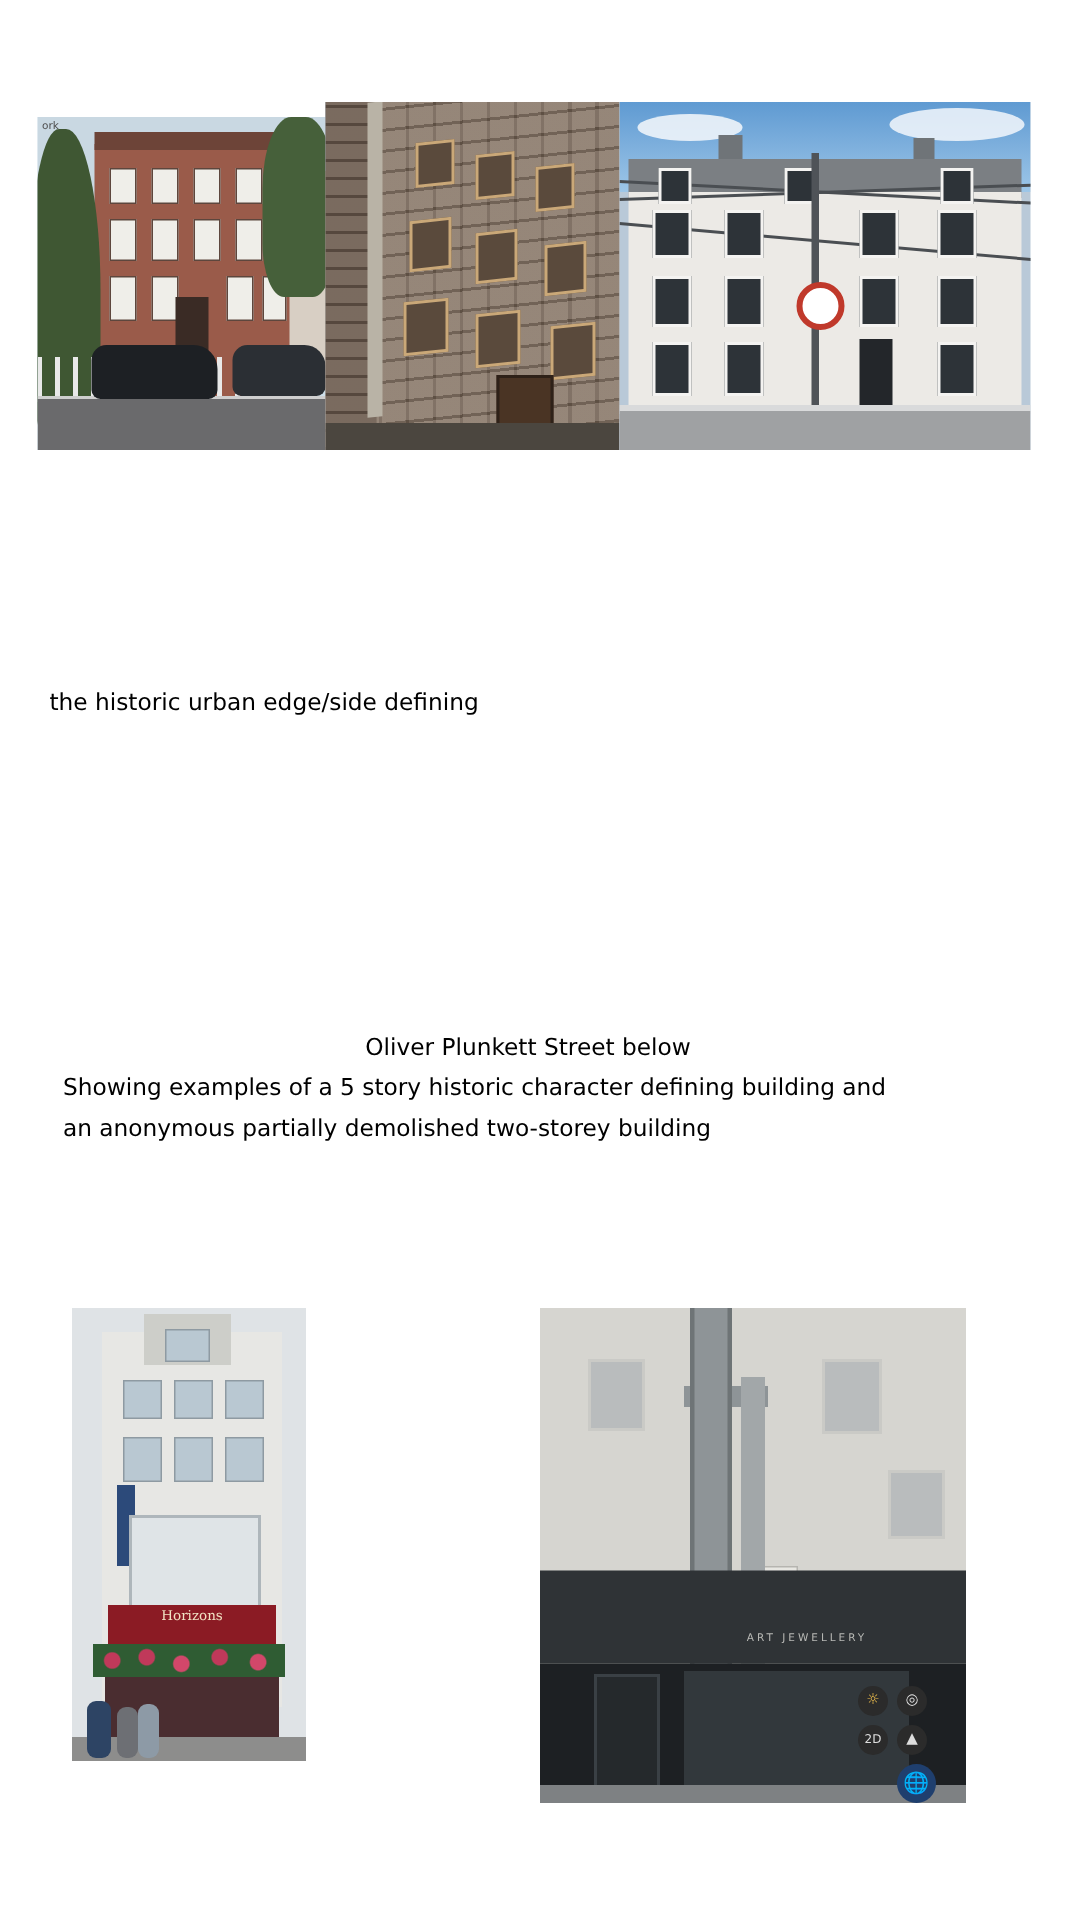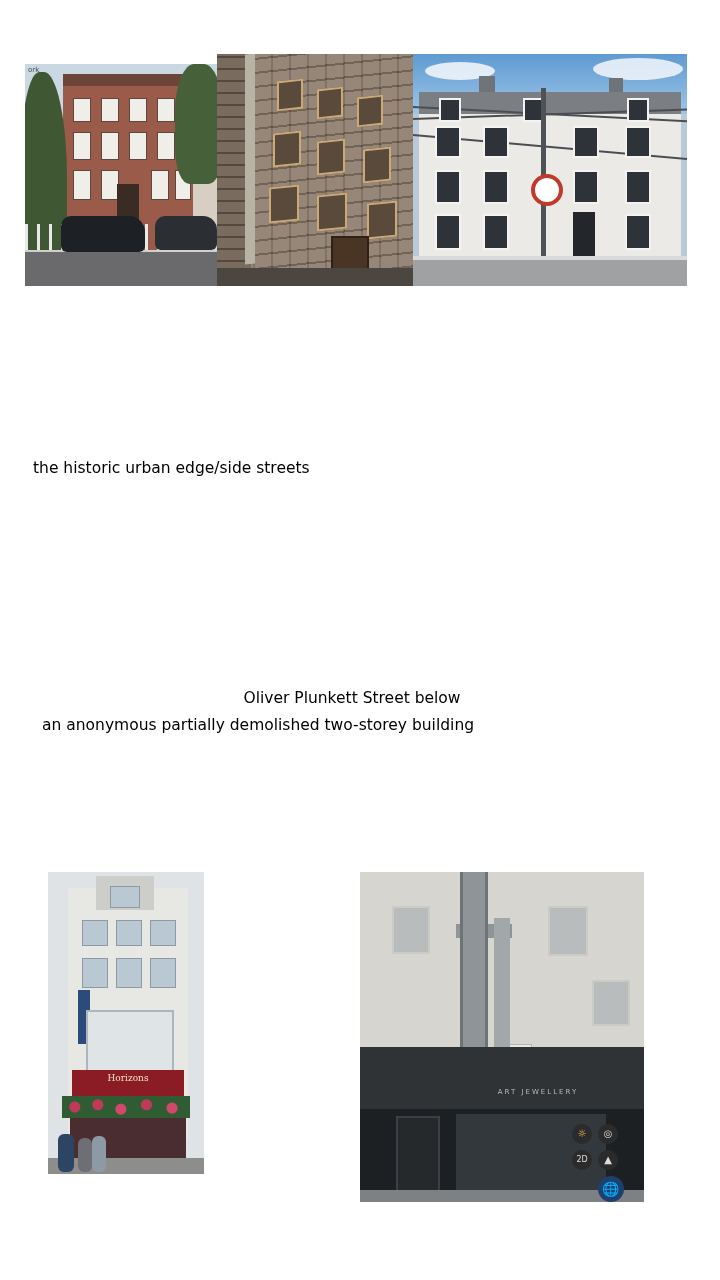--- a/index.html
+++ b/index.html
@@ -21,21 +21,21 @@
     left: 0; top: 0;
     width: 720px;
     height: 1280px;
     background: #ffffff;
   }
 
   
   .photo-strip {
     position: absolute;
     left: 25px;
-    top: 54px;
+    top: 68px;
     width: 590px;
     height: 232px;
   }
   .photo {
     position: absolute;
     overflow: hidden;
   }
 
   
   .photo-cove {
@@ -316,25 +316,26 @@
       <div class="p pop-door" style="left:160px;top:158px;width:22px;height:44px;"></div>
 
       <div class="p pop-pole"></div>
       <div class="p pop-sign"></div>
       <div class="p pop-kerb"></div>
       <div class="p pop-ground"></div>
     </div>
   </div>
 
   <div class="caption" id="caption-top">
-    <span class="body">the historic urban edge/side streets</span>
+    <span class="body">the historic urban edge/side defining</span>
   </div>
 
   <div class="caption" id="caption-bottom">
     <span class="title">Oliver Plunkett Street below</span>
+    <span class="body">Showing examples of a 5 story historic character defining building and</span>
     <span class="body">an anonymous partially demolished two-storey building</span>
   </div>
 
   <div class="photo-horizons">
     <div class="p hz-sky"></div>
     <div class="p hz-bld"></div>
     <div class="p hz-gable"></div>
 
     <div class="p hz-win" style="left:62px;top:14px;width:28px;height:20px;"></div>
     <div class="p hz-win" style="left:34px;top:48px;width:24px;height:24px;"></div>

